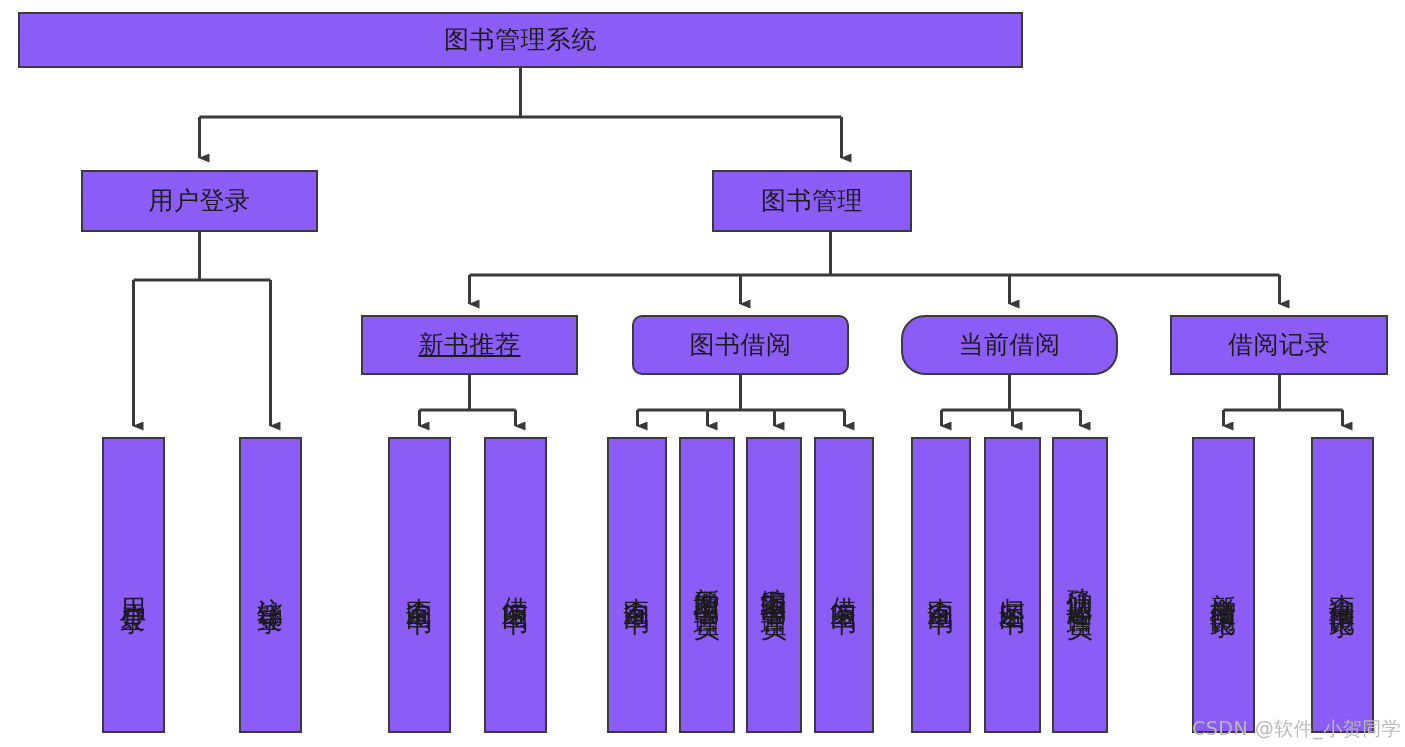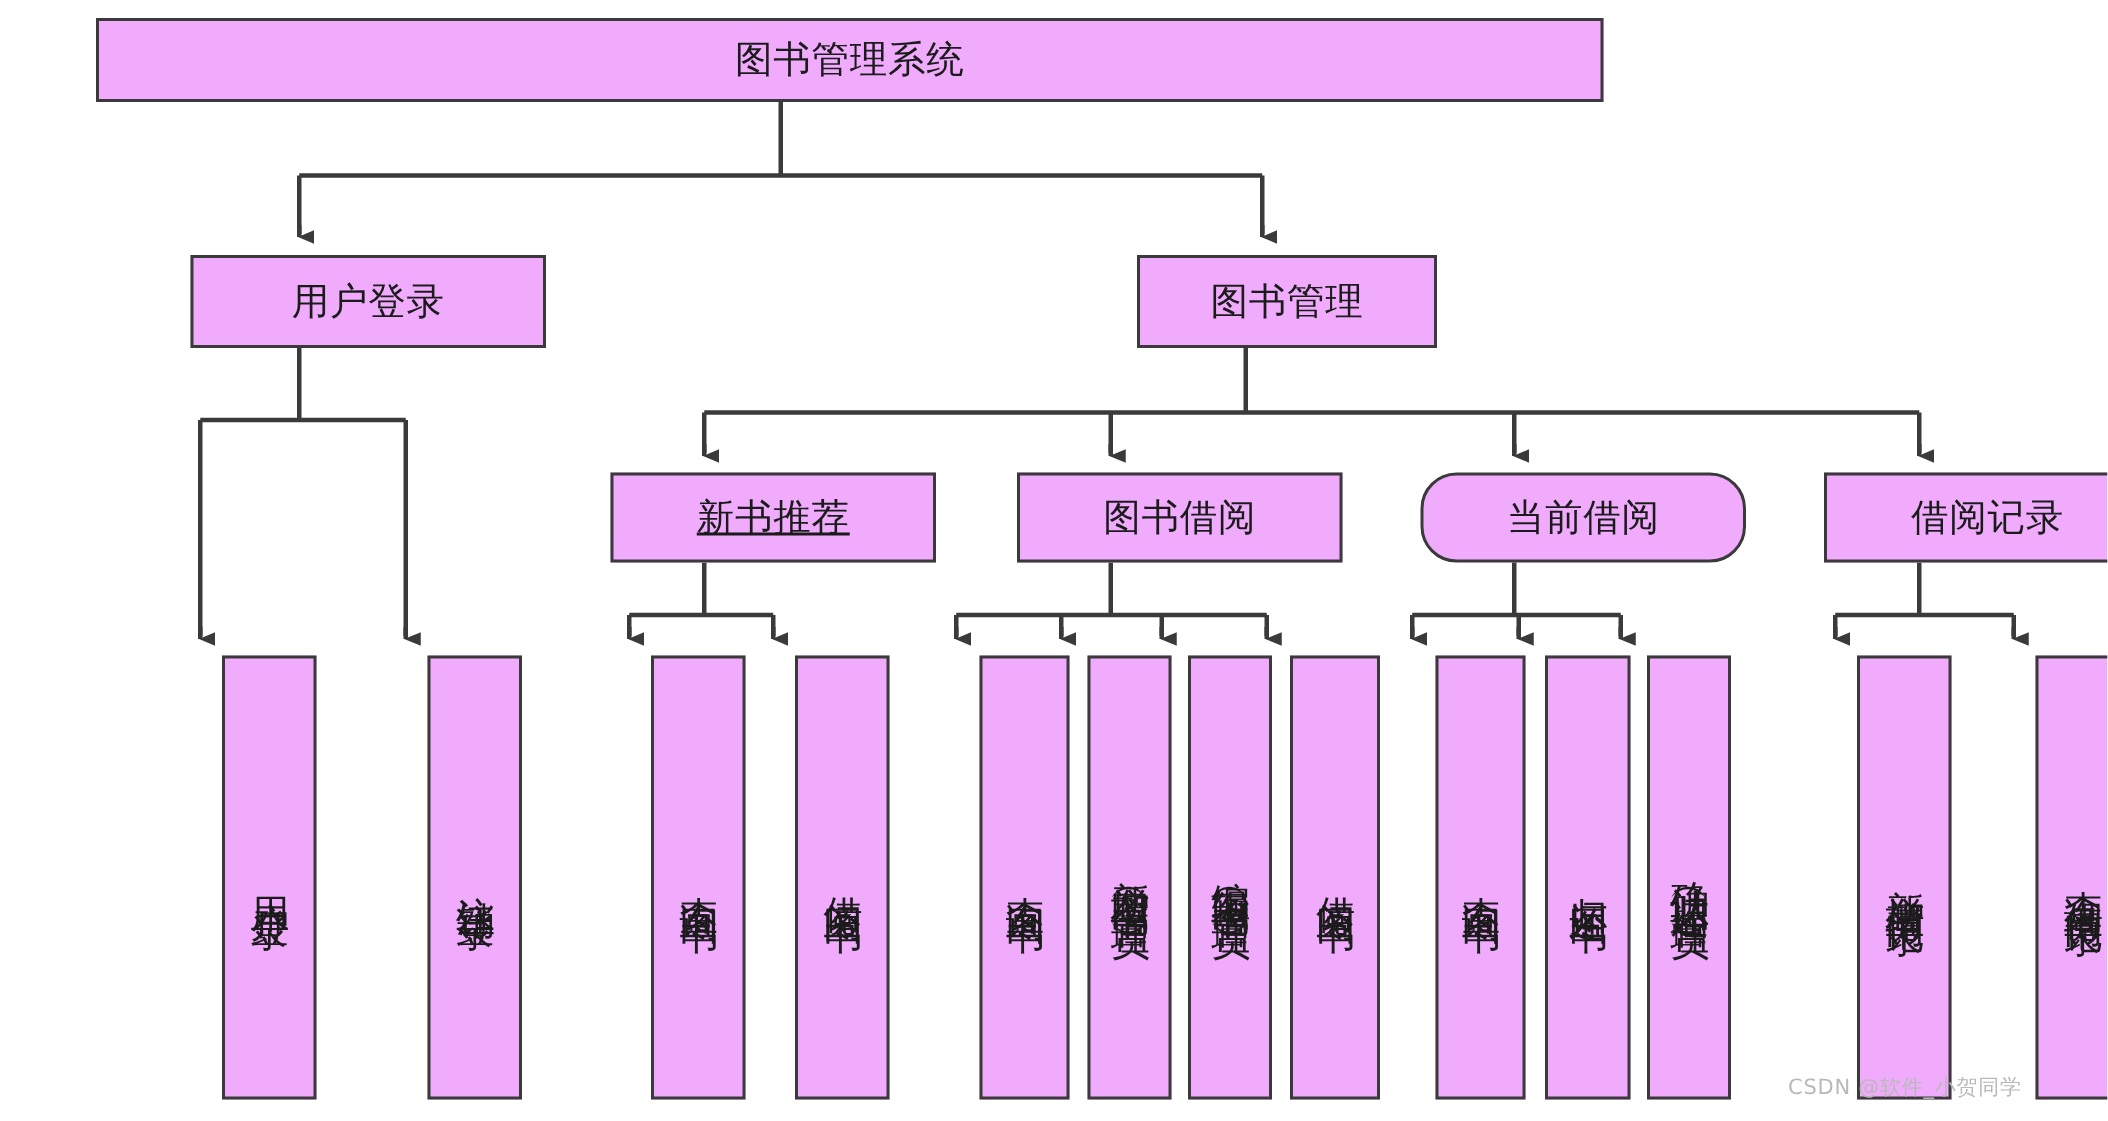--- a/index.html
+++ b/index.html
@@ -21,27 +21,26 @@
     position: absolute;
     left: 0;
     top: 0;
     width: 1405px;
     height: 747px;
     pointer-events: none;
   }
   .node {
     position: absolute;
     box-sizing: border-box;
-    background: #f0abfc;
+    background: #8b5cf6;
     border: 2.5px solid #3a3a3a;
     display: flex;
     align-items: center;
     justify-content: center;
     color: #1b1b1b;
-    margin-left: 46px;
   }
   .node .lbl {
     display: block;
     text-align: center;
     line-height: 1.14;
     color: #1b1b1b;
     white-space: nowrap;
   }
   .node.horiz .lbl {
     font-size: 25px;
@@ -58,21 +57,21 @@
   .node.vert .lbl {
     writing-mode: vertical-rl;
     text-orientation: upright;
     font-size: 26px;
     line-height: 1.0;
     letter-spacing: 4px;
     white-space: nowrap;
   }
   .watermark {
     position: absolute;
-    font-size: 14px;
+    font-size: 19px;
     color: #b9b9b9;
     white-space: nowrap;
     letter-spacing: 0.5px;
     font-family: "DejaVu Sans", "Liberation Sans", sans-serif;
   }
 </style>
 </head>
 <body>
 
 <div id="canvas">
@@ -155,21 +154,21 @@
   <div class="node horiz" style="left: 81px; top: 170px; width: 237px; height: 62px;">
     <span class="lbl">用户登录</span>
   </div>
   <div class="node horiz" style="left: 712px; top: 170px; width: 200px; height: 62px;">
     <span class="lbl">图书管理</span>
   </div>
 
   <div class="node horiz" style="left: 361px; top: 315px; width: 217px; height: 60px; text-decoration: underline;">
     <span class="lbl">新书推荐</span>
   </div>
-  <div class="node horiz" style="left: 632px; top: 315px; width: 217px; height: 60px;">
+  <div class="node horiz" style="left: 632px; top: 315px; width: 217px; height: 60px; border-radius: 10px;">
     <span class="lbl">图书借阅</span>
   </div>
   <div class="node horiz" style="left: 901px; top: 315px; width: 217px; height: 60px; border-radius: 24px;">
     <span class="lbl">当前借阅</span>
   </div>
   <div class="node horiz" style="left: 1170px; top: 315px; width: 218px; height: 60px;">
     <span class="lbl">借阅记录</span>
   </div>
 
   <div class="node vert" style="left: 102px; top: 437px; width: 63px; height: 296px; padding-top: 138px;">

